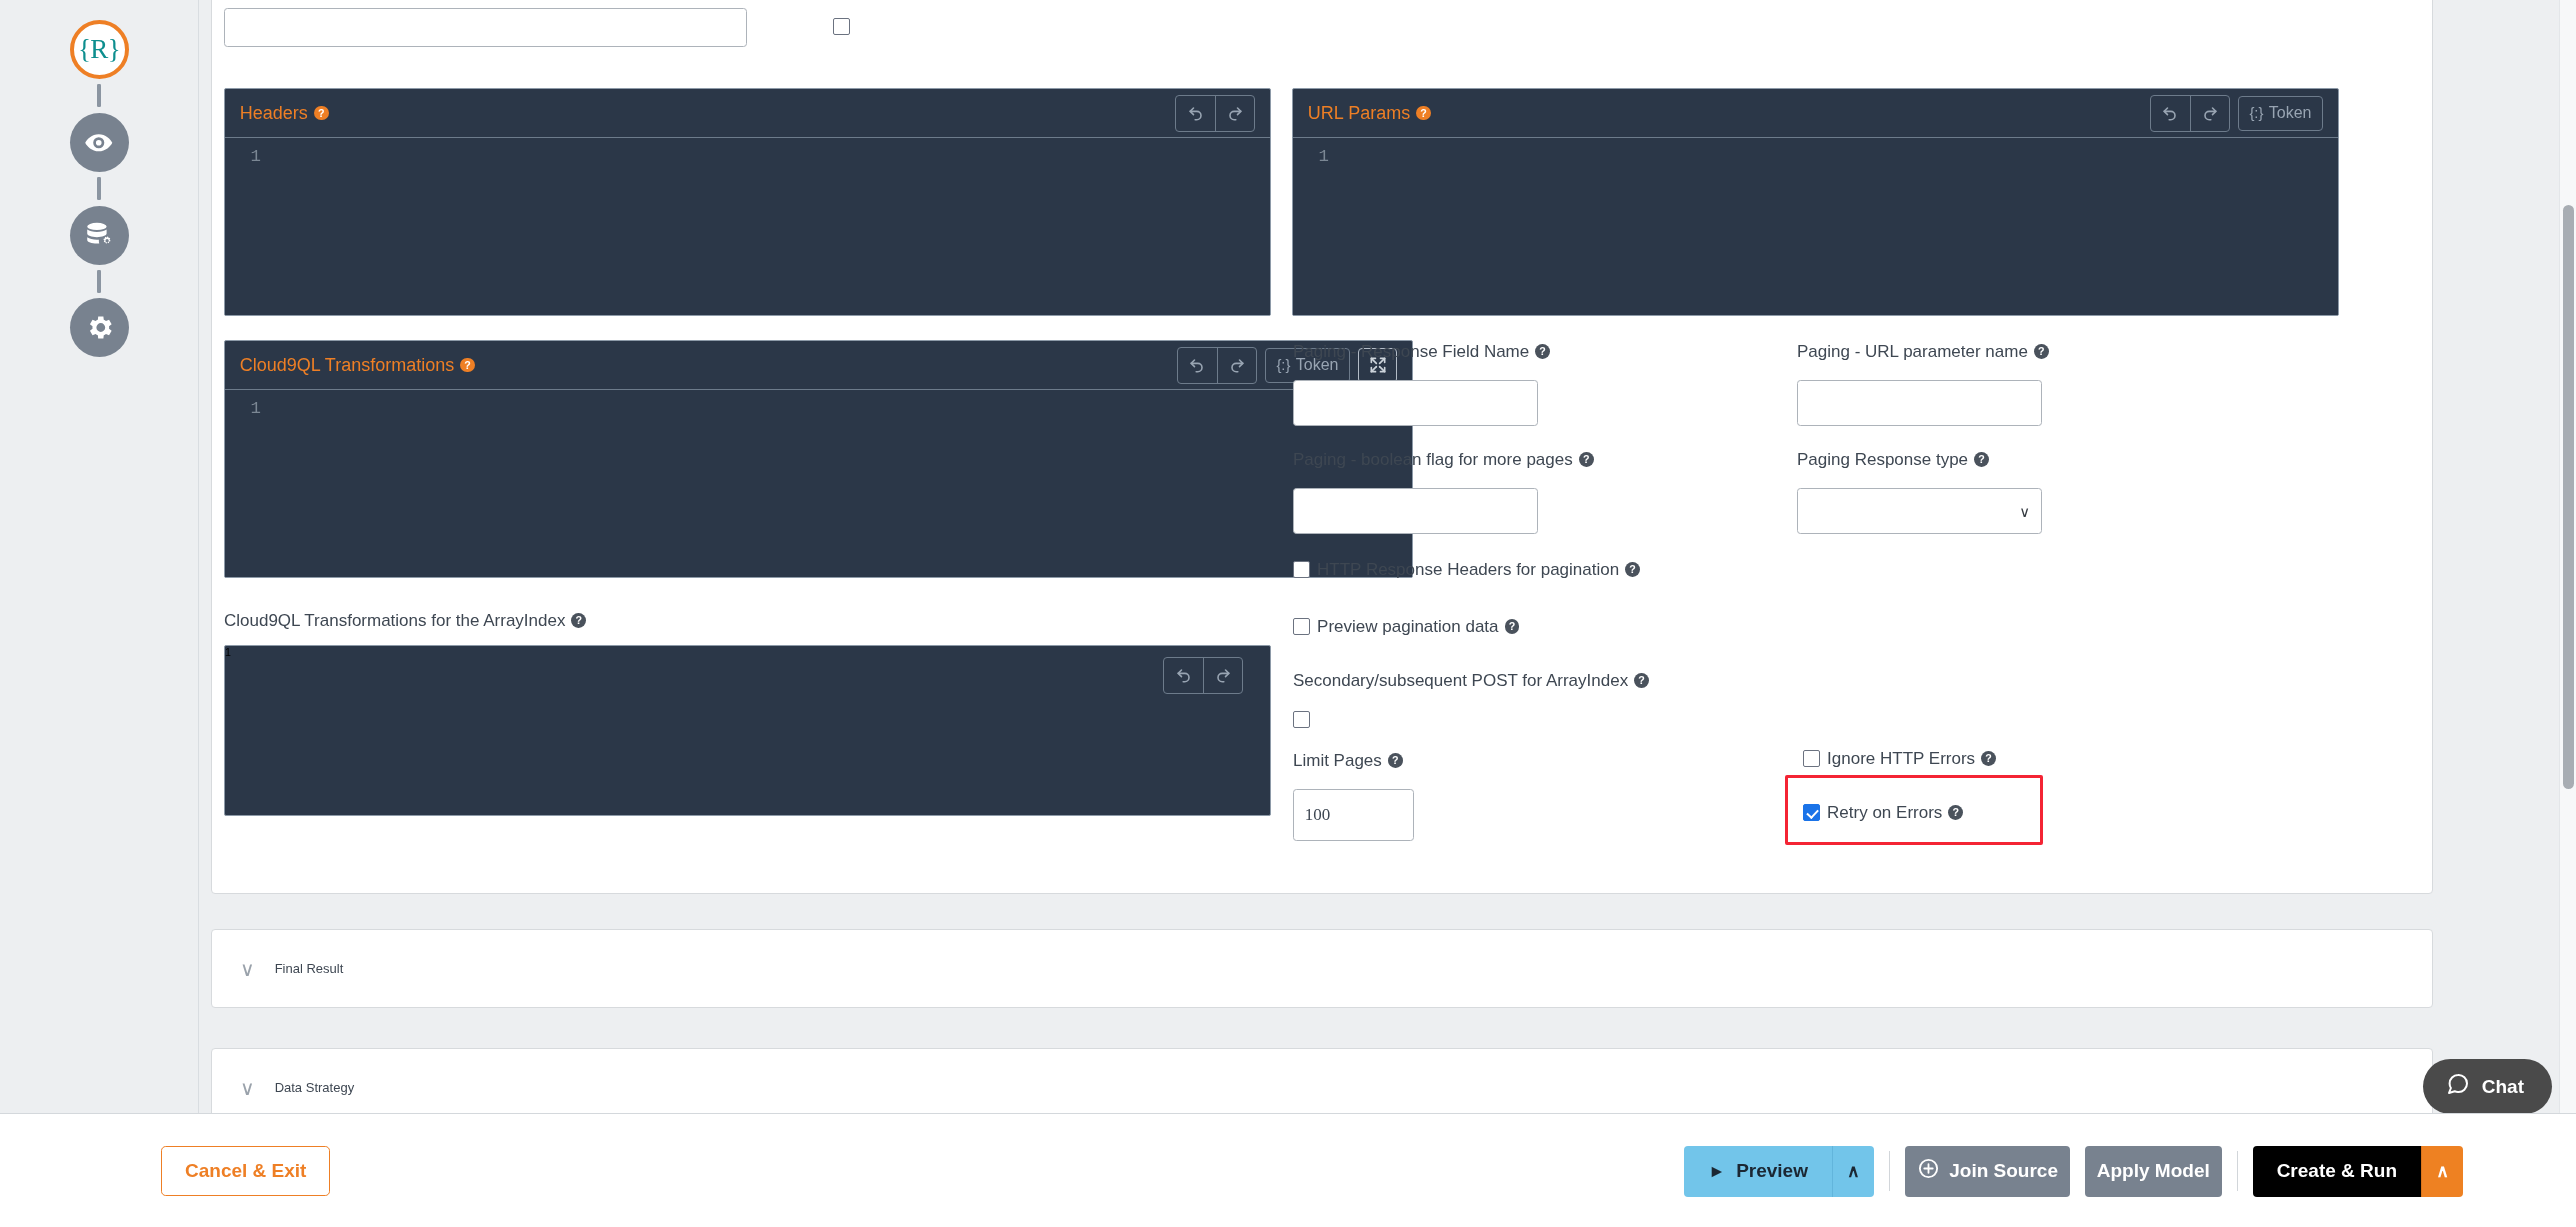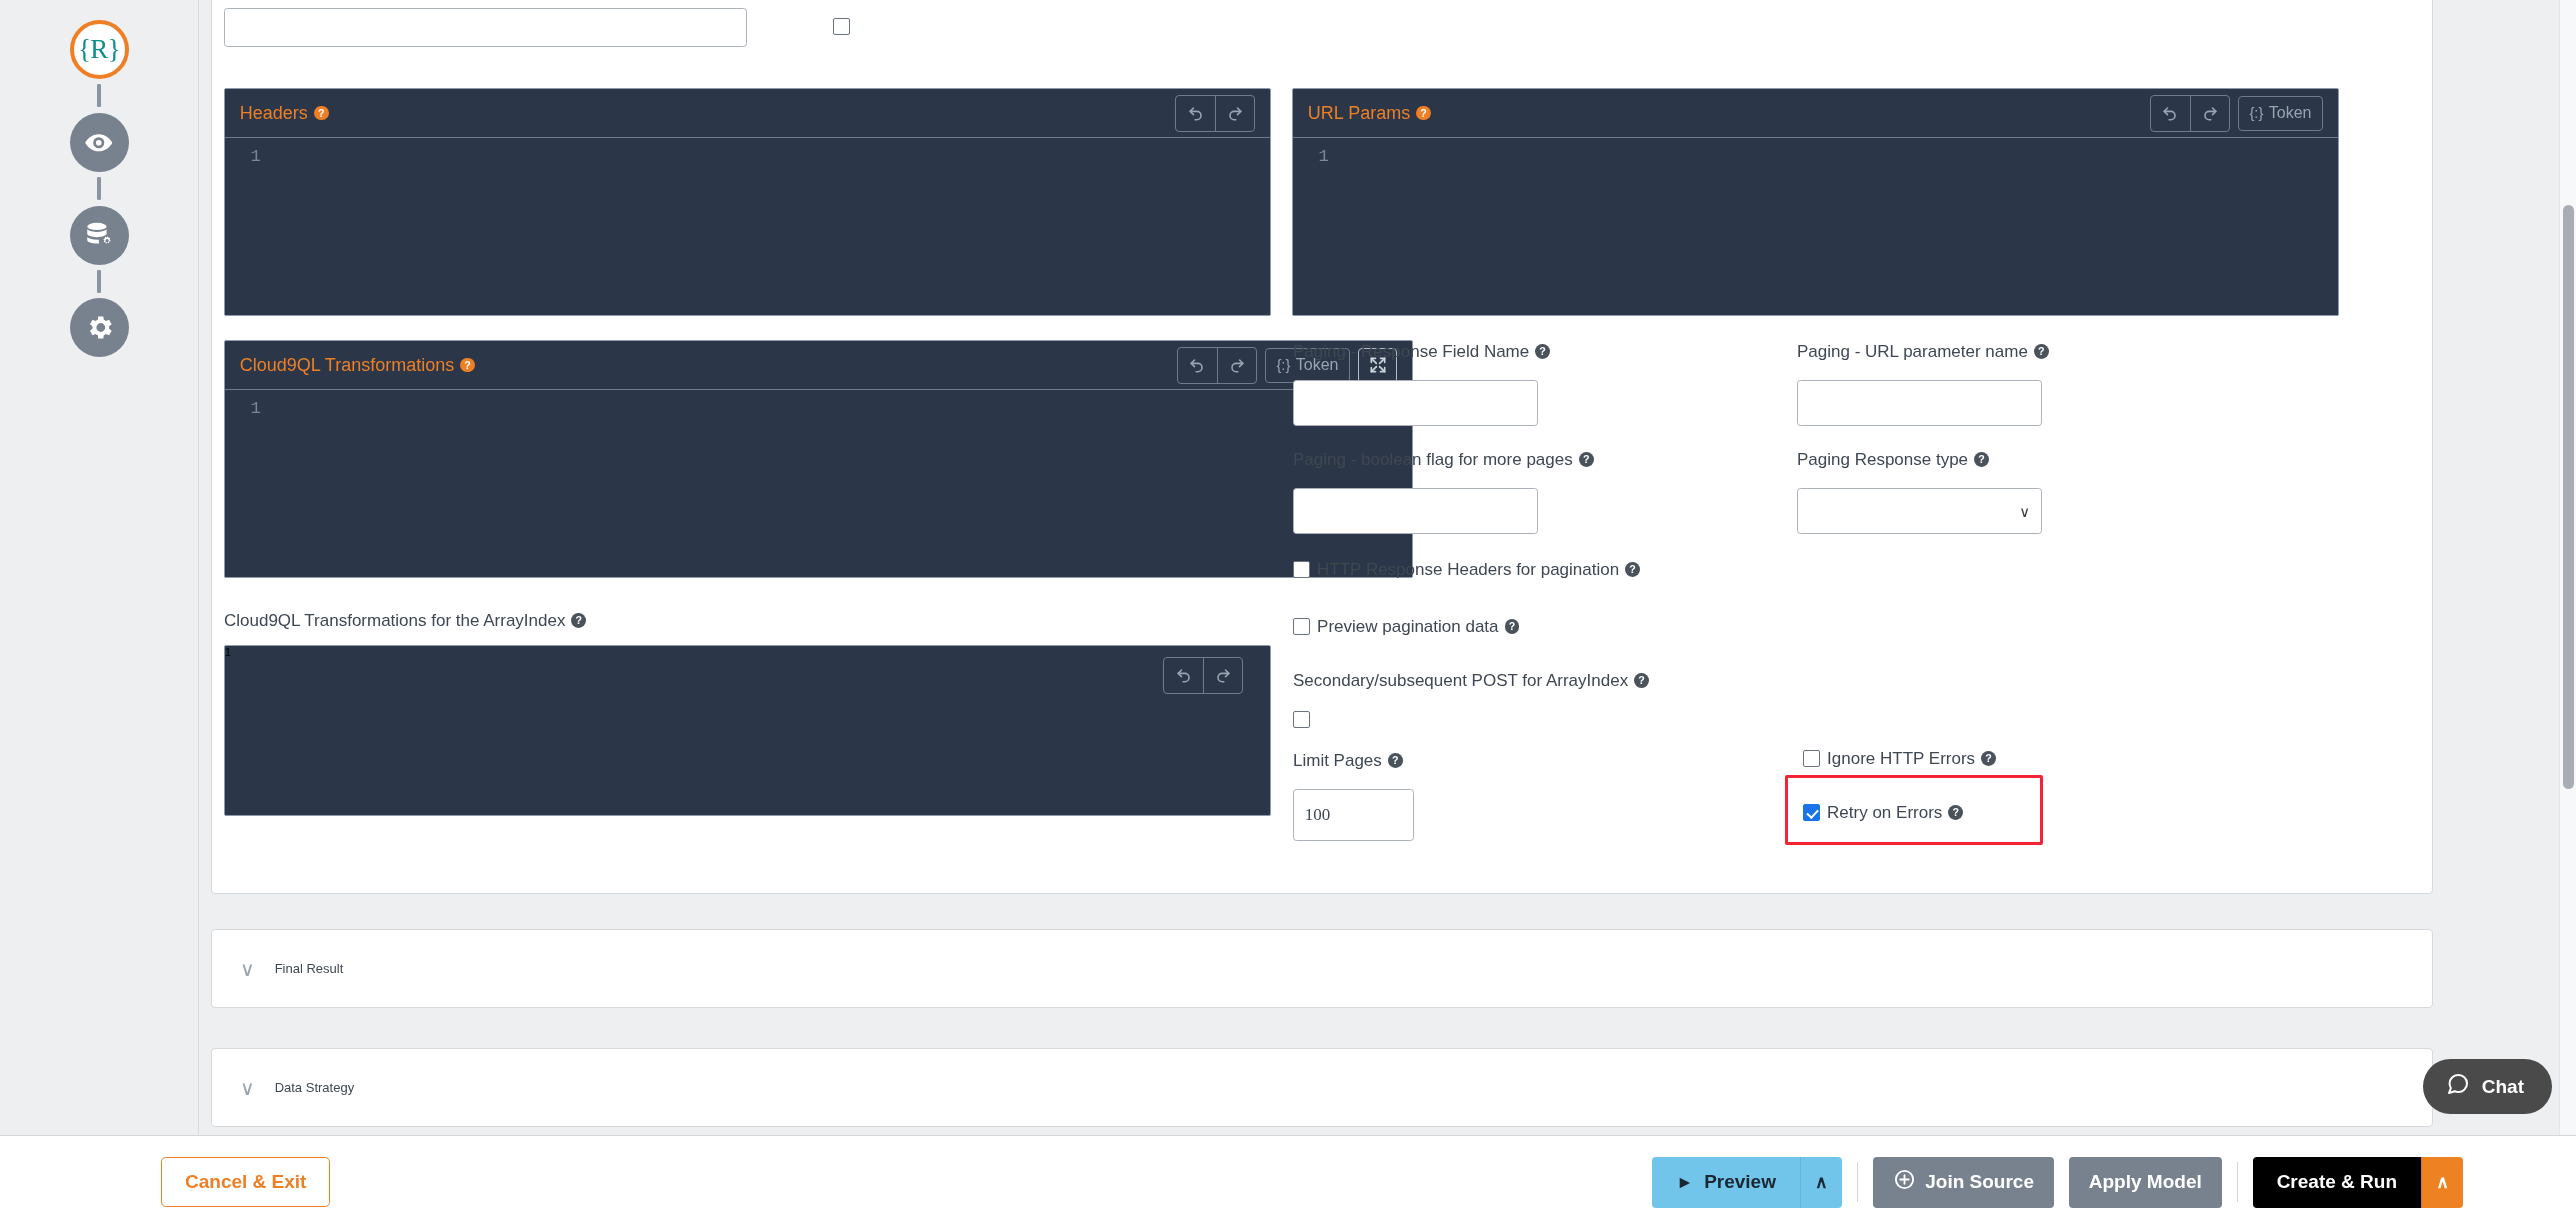--- a/index.html
+++ b/index.html
@@ -115,42 +115,42 @@
   .sect {
     position:absolute; left:12px; width:2222px; height:79px;
     background:#fff; border:0.7px solid #d7dadd; border-radius:4px;
     display:flex; align-items:center; padding-left:28px; gap:20px;
   }
   .sect-chev { color:#9aa2ab; font-size:20px; line-height:1; }
   .sect-title { font-size:13px; color:#3e4752; font-weight:400; }
 
   
   #footer {
-    position:absolute; left:0; bottom:0; width:2576px; height:93px;
+    position:absolute; left:0; bottom:0; width:2576px; height:115px;
     background:#fff; border-top:0.7px solid #d4d8dc;
     display:flex; align-items:center;
   }
   .btn {
     border:none; border-radius:4px; font-family:"Liberation Sans",sans-serif;
     font-size:19px; font-weight:bold; color:#fff; cursor:pointer;
     display:flex; align-items:center; justify-content:center; gap:9.4px;
   }
   .btn-outline {
     background:#fff; border:1.3px solid #ee7f25; color:#ee7f25;
     height:50px; padding: 0 23px; border-radius:4.7px; font-size:19px; font-weight:bold;
   }
   .split { display:flex; align-items:stretch; border-radius:4px; overflow:hidden; }
   .split .main { padding: 0 24px; height:51px; display:flex; align-items:center; gap:10.7px; font-size:19px; font-weight:bold;}
   .split .caret { width:42px; height:51px; display:flex; align-items:center; justify-content:center; font-size:17.4px; font-weight:bold; }
   .split.blue .main { background:#72c5ea; color:#1b2733; }
   .split.blue .caret { background:#72c5ea; color:#1b2733; border-left:0.7px solid #62b5dc; }
   .split.orange .main { background:#000000; color:#fff; }
   .split.orange .caret { background:#ee8122; color:#fff; border-left:0.7px solid #d8731b; }
   .btn-gray {
-    background:#78828f; color:#fff; height:51px; padding: 0 20px; border-radius:4px;
+    background:#78828f; color:#fff; height:51px; padding: 0 12px; border-radius:4px;
     font-size:19px; font-weight:bold;
   }
   .vsep { width:1.3px; height:40px; background:#d2d6da; margin: 0 14.8px; }
 
   
   #chat {
     position:absolute; right:24px; bottom:114px; height:55px; padding: 0 28px 0 23px;
     background:#4a4a4a; border-radius:29.5px; color:#fff;
     display:flex; align-items:center; gap:12px; font-size:19px; font-weight:bold;
   }

